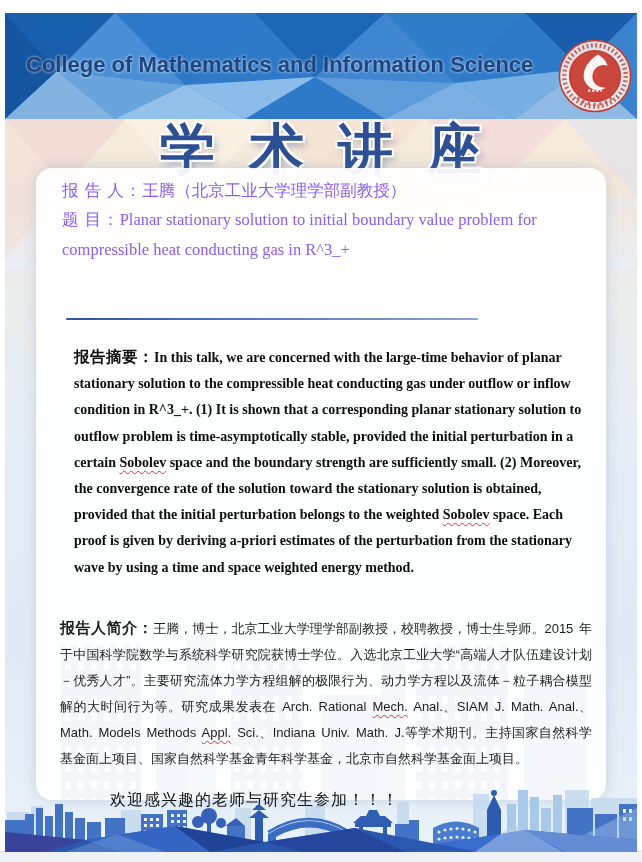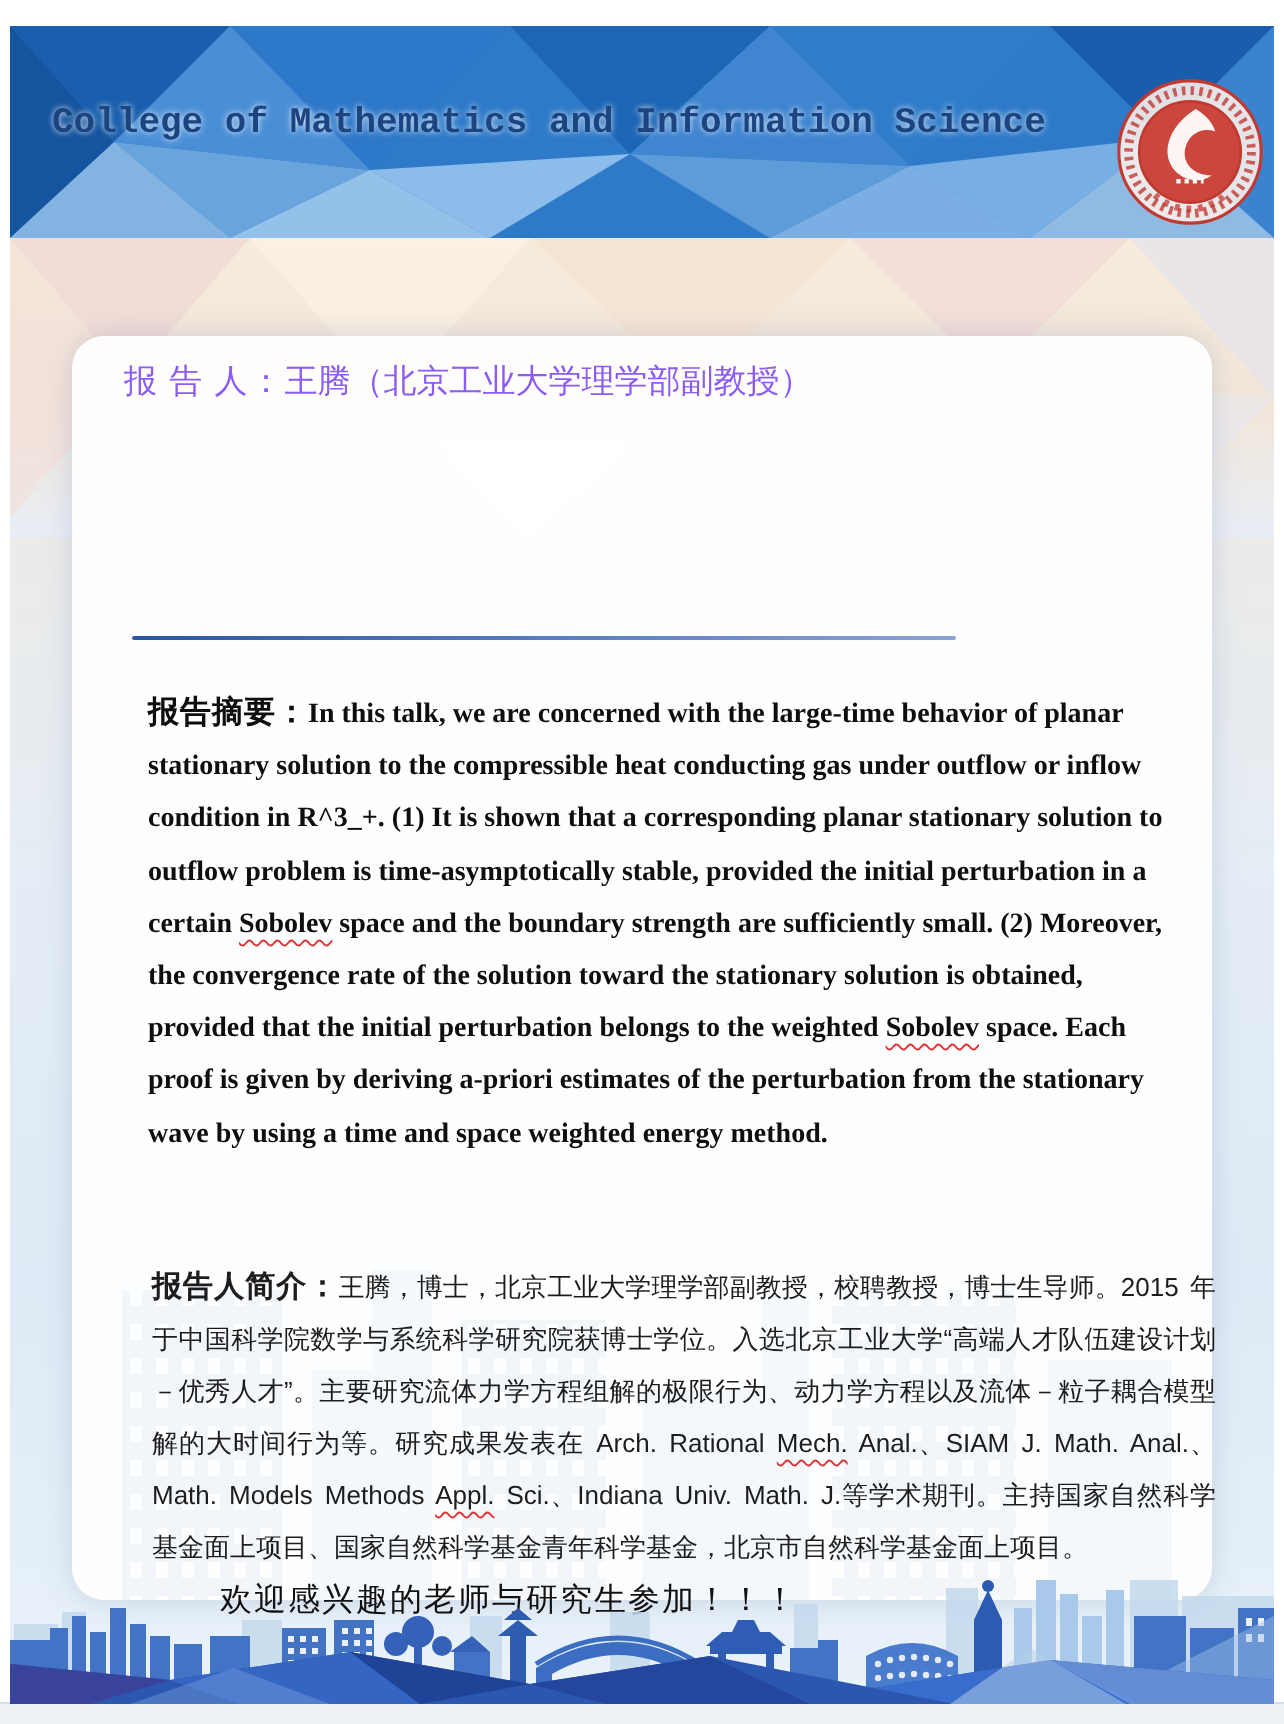--- a/index.html
+++ b/index.html
@@ -8,22 +8,22 @@
   .flyer { position:absolute; left:5px; right:5px; top:13px; bottom:10px; overflow:hidden;
            background:linear-gradient(180deg,#f6ebdb 0%,#f3e4d4 16%,#ecebe9 30%,#e4edf6 52%,#dfeaf6 75%,#e9f2f9 100%); }
 
   
   .header-band { position:absolute; top:0; left:0; width:632px; height:106px; }
   .header-band svg { display:block; width:100%; height:100%; }
   .header-text { position:absolute; top:38px; left:21px; z-index:2; }
   .college-cn { font-size:29px; font-weight:bold; letter-spacing:3px; color:#16386b;
                 font-family:"Liberation Serif","DejaVu Serif",serif;
                 text-shadow:0 0 3px #fff,0 0 5px rgba(255,255,255,.9),1px 1px 0 rgba(255,255,255,.7); }
-  .college-en { font-size:18px; font-weight:bold; color:#1b4480; margin-top:1px;
-                font-family:Liberation Mono, monospace;
+  .college-en { font-size:22px; font-weight:bold; color:#1b4480; margin-top:1px;
+                font-family:Liberation Sans, sans-serif;
                 text-shadow:0 0 3px rgba(255,255,255,.85); }
   .seal { position:absolute; left:551px; top:24px; width:78px; height:78px; z-index:2; }
 
   
   .warm-band { position:absolute; top:106px; left:0; width:632px; height:150px; }
   .warm-band svg { display:block; width:100%; height:100%; }
   .banner-title { position:absolute; top:100px; left:0; width:632px; text-align:center; z-index:2;
                   font-family:"DejaVu Serif","Liberation Serif",serif; font-weight:bold;
                   font-size:55px; color:#2d5094; letter-spacing:34px; padding-left:34px; box-sizing:border-box;
                   text-shadow:2px 2px 0 #fff,-2px -2px 0 #fff,2px -2px 0 #fff,-2px 2px 0 #fff,3px 5px 7px rgba(90,110,160,.55); }
@@ -41,21 +41,21 @@
   .info-row { margin:0; }
   .info-label { letter-spacing:1px; }
   .divider { position:absolute; top:150px; left:30px; width:412px; height:2px; z-index:1;
              background:linear-gradient(90deg,#2f55a0,#5e7fc0 55%,#8aa3d2); border-radius:1px; }
 
   .abstract { position:absolute; top:164px; left:26px; width:521px; z-index:1; margin:12px;
               font-family:"Liberation Serif","DejaVu Serif",serif; font-weight:bold;
               font-size:14px; line-height:26.2px; color:#0e0e0e; }
   .abstract-label { font-size:15.5px; letter-spacing:.5px; }
 
-  .bio { position:absolute; top:447px; left:24px; width:532px; z-index:1; margin:16px;
+  .bio { position:absolute; top:447px; left:24px; width:532px; z-index:1; margin:0;
          font-size:13px; line-height:26px; color:#1d1d1d; text-align:justify; word-spacing:2px; }
   .bio-label { font-weight:bold; font-size:15px; letter-spacing:.5px; }
 
   .welcome { position:absolute; top:610px; left:62px; z-index:1; margin:12px;
              font-size:16px; color:#111; letter-spacing:1px; }
 
   .sq { text-decoration-line:underline; text-decoration-style:wavy; text-decoration-color:#e03030;
         text-decoration-thickness:1px; text-underline-offset:3px; }
 
   
@@ -125,20 +125,21 @@
         <polygon points="260,0 420,0 340,76" fill="#f6e3d3" opacity=".85"></polygon>
         <polygon points="420,0 560,0 490,70" fill="#f2dcd8" opacity=".85"></polygon>
         <polygon points="560,0 632,0 632,80" fill="#e6e2ec" opacity=".7"></polygon>
         <polygon points="0,0 60,70 0,140" fill="#f3dfd9" opacity=".6"></polygon>
         <polygon points="60,70 190,80 120,150" fill="#f9efe0" opacity=".6"></polygon>
         <polygon points="190,80 340,76 260,150" fill="#fdf7ec" opacity=".7"></polygon>
         <polygon points="340,76 490,70 420,150" fill="#f4e6dd" opacity=".6"></polygon>
         <polygon points="490,70 632,80 560,150" fill="#e9e9f0" opacity=".55"></polygon>
       </svg>
     </div>
+    <div class="banner-title">学术讲座</div>
 
     <div class="content-panel">
       <div class="watermark">
         <svg viewBox="0 0 570 210" preserveAspectRatio="none">
           <defs>
             <pattern id="win" width="13" height="17" patternUnits="userSpaceOnUse">
               <rect width="13" height="17" fill="#dce8f4"></rect>
               <rect x="3" y="4" width="6" height="8" fill="#ffffff"></rect>
             </pattern>
           </defs>
@@ -148,20 +149,21 @@
           <rect x="285" y="105" width="78" height="105" fill="#e2ecf6"></rect>
           <rect x="380" y="55" width="92" height="155" fill="url(#win)"></rect>
           <rect x="488" y="90" width="62" height="120" fill="#e2ecf6"></rect>
           <rect x="150" y="45" width="30" height="165" fill="#e8f0f8"></rect>
           <rect x="345" y="60" width="24" height="150" fill="#e8f0f8"></rect>
         </svg>
       </div>
 
       <div class="info">
         <p class="info-row"><span class="info-label">报 告 人：</span><span>王腾（北京工业大学理学部副教授）</span></p>
+        <p class="info-row"><span class="info-label">题 目：</span><span>Planar stationary solution to initial boundary value problem for compressible heat conducting gas in R^3_+</span></p>
       </div>
 
       <div class="divider"></div>
 
       <p class="abstract"><span class="abstract-label">报告摘要：</span><span><span>In this talk, we are concerned with the large-time behavior of planar stationary solution to the compressible heat conducting gas under outflow or inflow condition in R^3_+. (1) It is shown that a corresponding planar stationary solution to outflow problem is time-asymptotically stable, provided the initial perturbation in a certain </span><span class="sq">Sobolev</span><span> space and the boundary strength are sufficiently small. (2) Moreover, the convergence rate of the solution toward the stationary solution is obtained, provided that the initial perturbation belongs to the weighted </span><span class="sq">Sobolev</span><span> space. Each proof is given by deriving a-priori estimates of the perturbation from the stationary wave by using a time and space weighted energy method.</span></span></p>
 
       <p class="bio"><span class="bio-label">报告人简介：</span><span><span>王腾，博士，北京工业大学理学部副教授，校聘教授，博士生导师。2015 年于中国科学院数学与系统科学研究院获博士学位。入选北京工业大学“高端人才队伍建设计划－优秀人才”。主要研究流体力学方程组解的极限行为、动力学方程以及流体－粒子耦合模型解的大时间行为等。研究成果发表在 Arch. Rational </span><span class="sq">Mech.</span><span> Anal.、SIAM J. Math. Anal.、Math. Models Methods </span><span class="sq">Appl.</span><span> Sci.、Indiana Univ. Math. J.等学术期刊。主持国家自然科学基金面上项目、国家自然科学基金青年科学基金，北京市自然科学基金面上项目。</span></span></p>
 
       <p class="welcome">欢迎感兴趣的老师与研究生参加！！！</p>
     </div>

